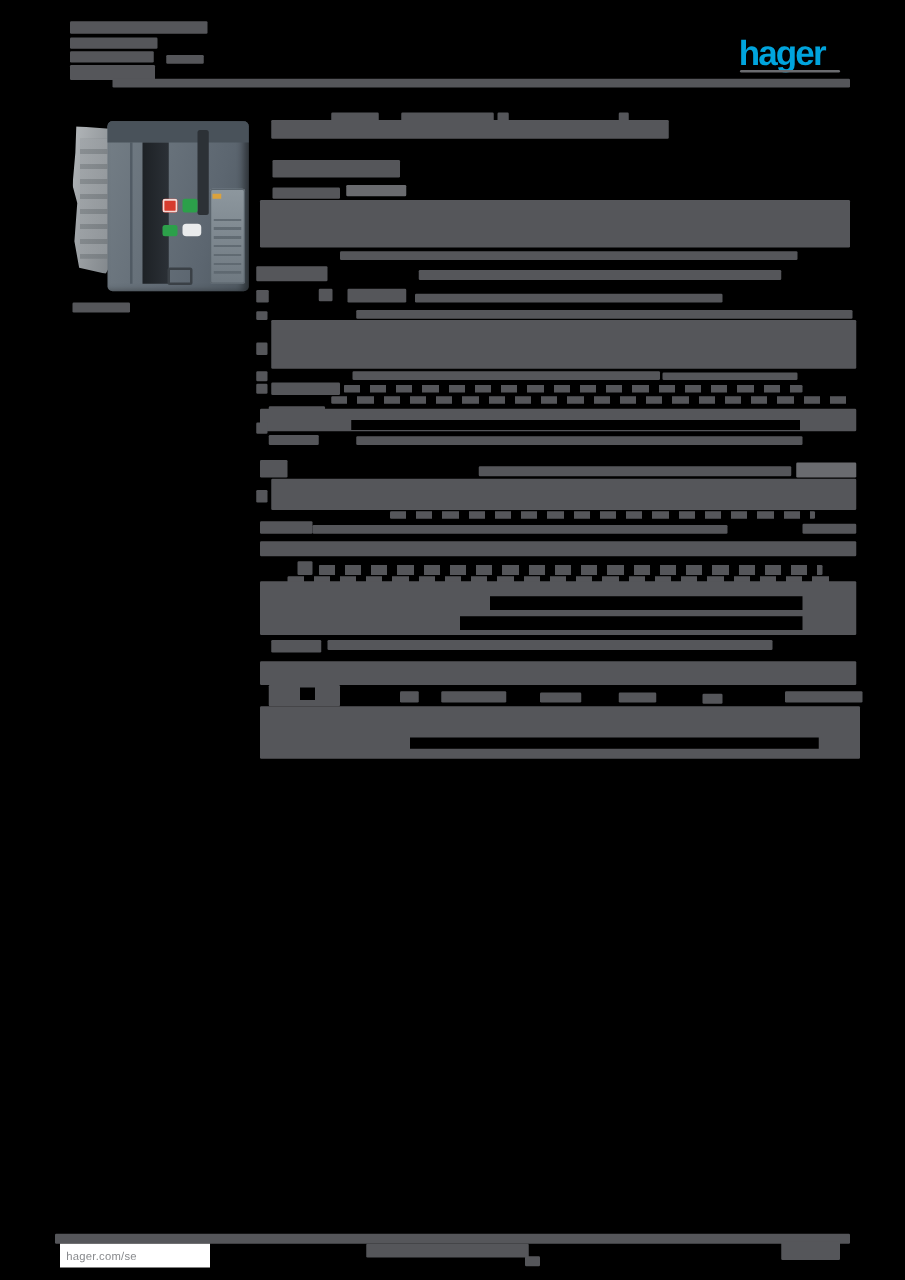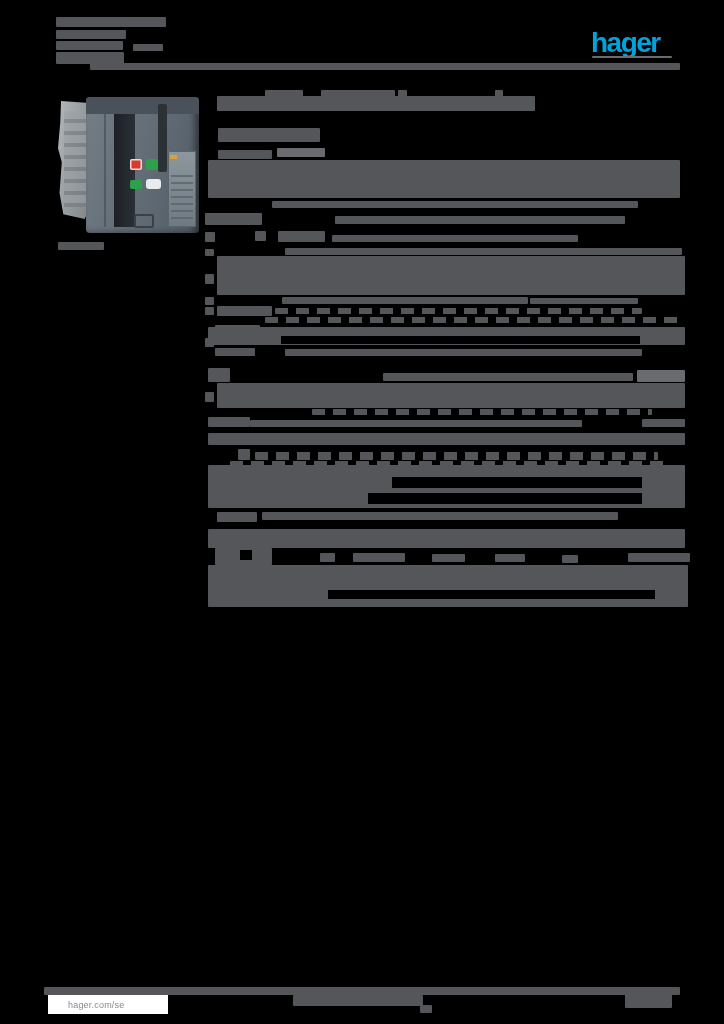--- a/index.html
+++ b/index.html
@@ -6,21 +6,21 @@
   .page{position:relative;width:724px;height:1024px;background:#000;overflow:hidden;
         font-family:"Liberation Sans", sans-serif;}
   .bar{position:absolute;background:#55565a;border-radius:1px;}
   .bar.l{background:#6a6b6f;}
   .bar.k{background:#000;border-radius:0;}
   .bar.d{background:repeating-linear-gradient(90deg,#55565a 0 13px,transparent 13px 21px);}
   .logo{position:absolute;left:591px;top:30px;width:84px;height:28px;
         color:#00a4dd;font-size:28px;font-weight:bold;letter-spacing:-1.5px;line-height:26px;}
   .site-box{position:absolute;left:48px;top:995px;width:120px;height:19px;background:#fff;
         display:flex;align-items:center;}
-  .site-box span{color:#87898c;font-size:9px;padding-left:20px;letter-spacing:.2px;}
+  .site-box span{color:#87898c;font-size:9px;padding-left:5px;letter-spacing:.2px;}
   
   .photo{position:absolute;left:58px;top:95px;width:142px;height:142px;}
   .photo div{position:absolute;}
   .brk-bracket{left:0;top:6px;width:38px;height:118px;background:linear-gradient(100deg,#b3b7ba,#8f9498 60%,#7a8085);
         clip-path:polygon(8% 0,92% 2%,100% 8%,96% 26%,100% 34%,92% 55%,98% 66%,90% 88%,70% 100%,14% 96%,4% 78%,10% 52%,0 40%,6% 18%);}
   .brk-bracket2{left:6px;top:16px;width:22px;height:96px;background:repeating-linear-gradient(0deg,#6e7478 0 4px,#9a9fa3 4px 12px);opacity:.55;}
   .brk-body{left:28px;top:2px;width:113px;height:136px;background:linear-gradient(105deg,#747e86,#5c6670 70%,#4e5860);
         border-radius:4px;box-shadow:inset -4px 0 6px rgba(0,0,0,.45);}
   .brk-top{left:28px;top:2px;width:113px;height:17px;background:#49525a;border-radius:4px 4px 0 0;}
   .brk-col{left:56px;top:19px;width:21px;height:113px;background:linear-gradient(90deg,#1d2125,#2b3036);}

